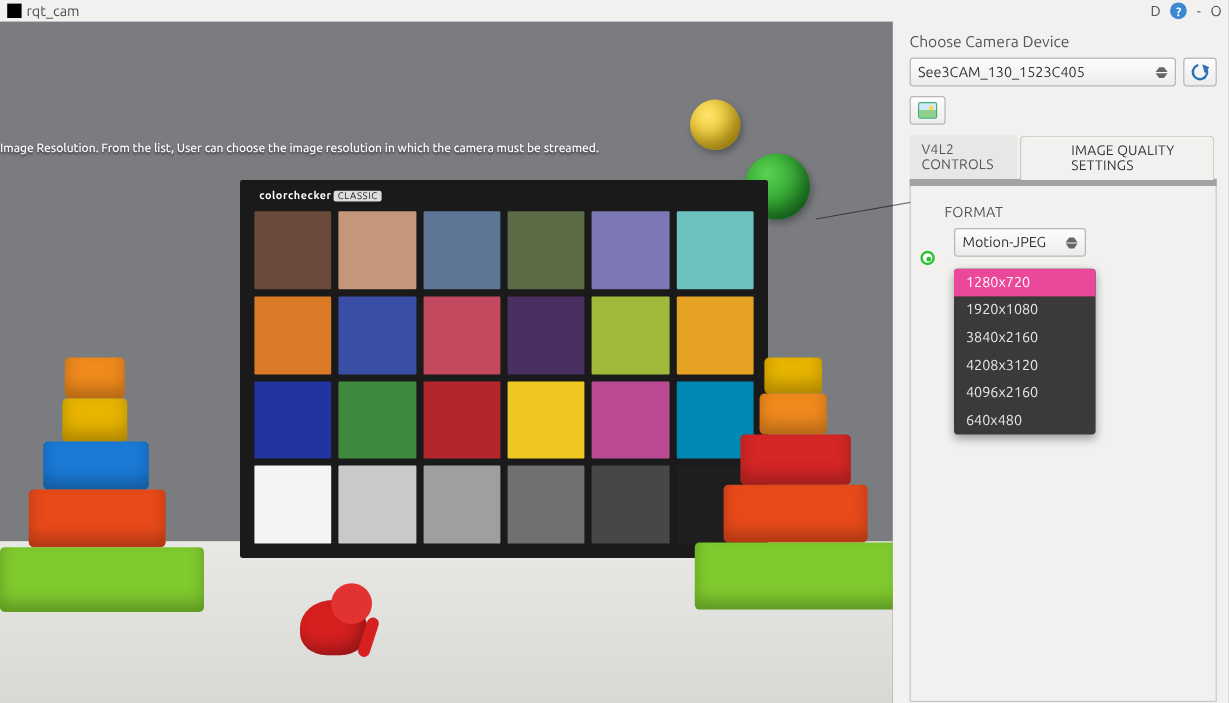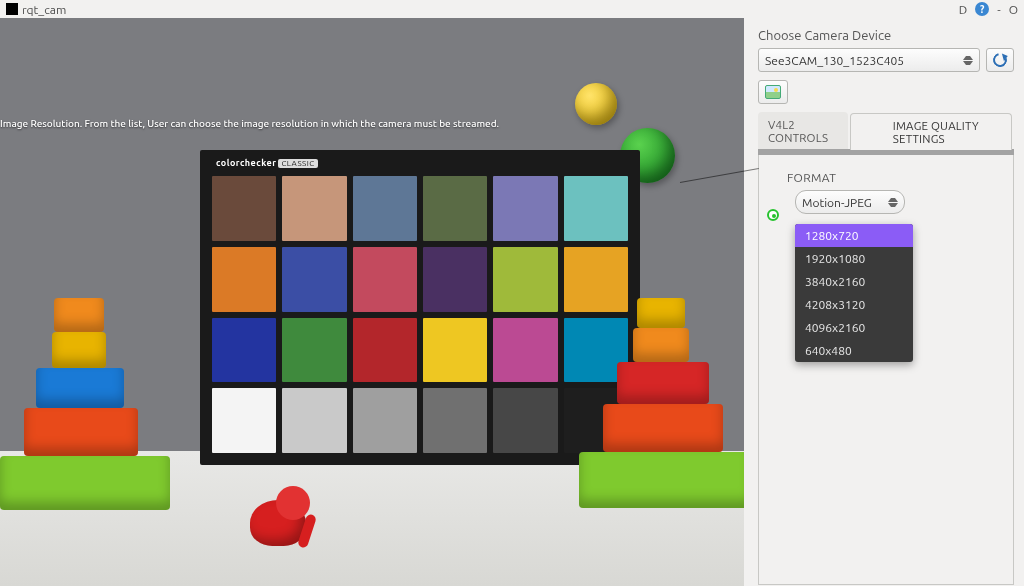--- a/index.html
+++ b/index.html
@@ -28,42 +28,42 @@
   .blocks.right { left: 575px; }
   .brk { position: absolute; border-radius: 4px; box-shadow: inset 0 -8px 12px rgba(0,0,0,0.25); }
   .elephant { position: absolute; bottom: 36px; left: 240px; width: 80px; height: 80px; }
   .ele-body { position:absolute; width:56px; height:46px; background:#d61f1f; border-radius:50% 50% 40% 40%; bottom:4px; left:10px; box-shadow: inset -6px -6px 12px rgba(0,0,0,0.3);}
   .ele-head { position:absolute; width:34px; height:34px; background:#e23232; border-radius:50%; bottom:30px; left:36px;}
   .ele-trunk { position:absolute; width:10px; height:34px; background:#d61f1f; border-radius:6px; bottom:2px; left:62px; transform:rotate(18deg);}
   .sidebar { flex: 1; padding: 10px 10px 10px 14px; font-size: 13px; color: #3c3c3c; position: relative; }
   .sec-label { color: #555; font-size: 13px; margin-bottom: 6px; }
   .row { display: flex; gap: 6px; align-items: center; margin-bottom: 8px; }
   .select { flex: 1; height: 24px; background: linear-gradient(#fdfdfd,#ececec); border: 1px solid #b6b6b3; border-radius: 3px; padding: 0 6px; font-size: 12px; display: flex; align-items: center; justify-content: space-between; color: #333; }
-  .select.small { flex: 0 0 110px; border-radius: 11px; }
+  .select.small { flex: 0 0 110px; }
   .spin { width: 10px; height: 16px; display:flex; flex-direction:column; justify-content:center; gap:1px;}
   .spin::before, .spin::after { content:""; border-left:3px solid transparent; border-right:3px solid transparent;}
   .spin::before { border-bottom:4px solid #666; }
   .spin::after { border-top:4px solid #666; }
   .btn { width: 28px; height: 24px; background: linear-gradient(#fdfdfd,#ececec); border: 1px solid #b6b6b3; border-radius: 3px; display: inline-flex; align-items: center; justify-content: center; }
   .refresh-glyph { width:14px; height:14px; border:2px solid #2d6fb5; border-radius:50%; border-top-color:transparent; transform:rotate(30deg); position:relative;}
   .refresh-glyph::after { content:""; position:absolute; top:-3px; right:-2px; border-left:4px solid transparent; border-right:4px solid transparent; border-bottom:5px solid #2d6fb5; transform:rotate(45deg);}
   .img-icon { width:16px; height:14px; border:1px solid #4a7; border-radius:2px; position:relative; background:linear-gradient(#cfe9ff 50%, #8fd08a 50%);}
   .img-icon::after{content:""; position:absolute; top:2px; left:8px; width:4px; height:4px; background:#f7d94c; border-radius:50%;}
   .tabs { display: flex; border-bottom: 6px solid #a3a3a3; margin-top: 0; }
   .tab { padding: 5px 9px; font-size: 11.5px; color: #555; border: 1px solid transparent; border-bottom: none; background: #e8e7e5; border-radius: 4px 4px 0 0; margin-right: 2px; cursor: pointer; letter-spacing: 0.2px;}
   .tab.active { background: #f2f1f0; border-color: #c8c8c5; color: #333; position: relative; top: 1px; padding-left: 42px; }
   .panel { border: 1px solid #c8c8c5; border-top: none; padding: 12px 24px; min-height: 430px; background: #f2f1f0; position: relative; }
   .group-label { font-size: 12px; color: #555; margin: 4px 0 6px 4px; letter-spacing: 0.3px; }
   .format-row { display:flex; margin: 0 0 10px 12px;}
   .callout { position:absolute; left:8px; top:54px; width:12px; height:12px; border:2px solid #27c22f; border-radius:50%; background:#fff;}
   .callout::before { content:""; position:absolute; top:3px; left:3px; width:4px; height:4px; background:#27c22f; border-radius:50%; }
   .callout-line { position:absolute; width:80px; height:1px; background:rgba(0,0,0,0.5); top:182px; left:680px; transform-origin:left center; transform:rotate(-10deg); z-index:60;}
   .res-list { margin: 2px 0 0 12px; width: 118px; background: #3a3a3a; border-radius: 3px; overflow: hidden; box-shadow: 0 3px 8px rgba(0,0,0,0.35); }
   .res-item { padding: 5px 10px; font-size: 12px; color: #e8e8e8; cursor: pointer; }
-  .res-item.sel { background: #8b5cf6; color: #fff; }
+  .res-item.sel { background: #ec4899; color: #fff; }
 </style>
 </head>
 <body>
 
 <div class="titlebar">
   <div class="left">
     <span class="win-icon"></span>
     <span>rqt_cam</span>
   </div>
   <div class="right">

